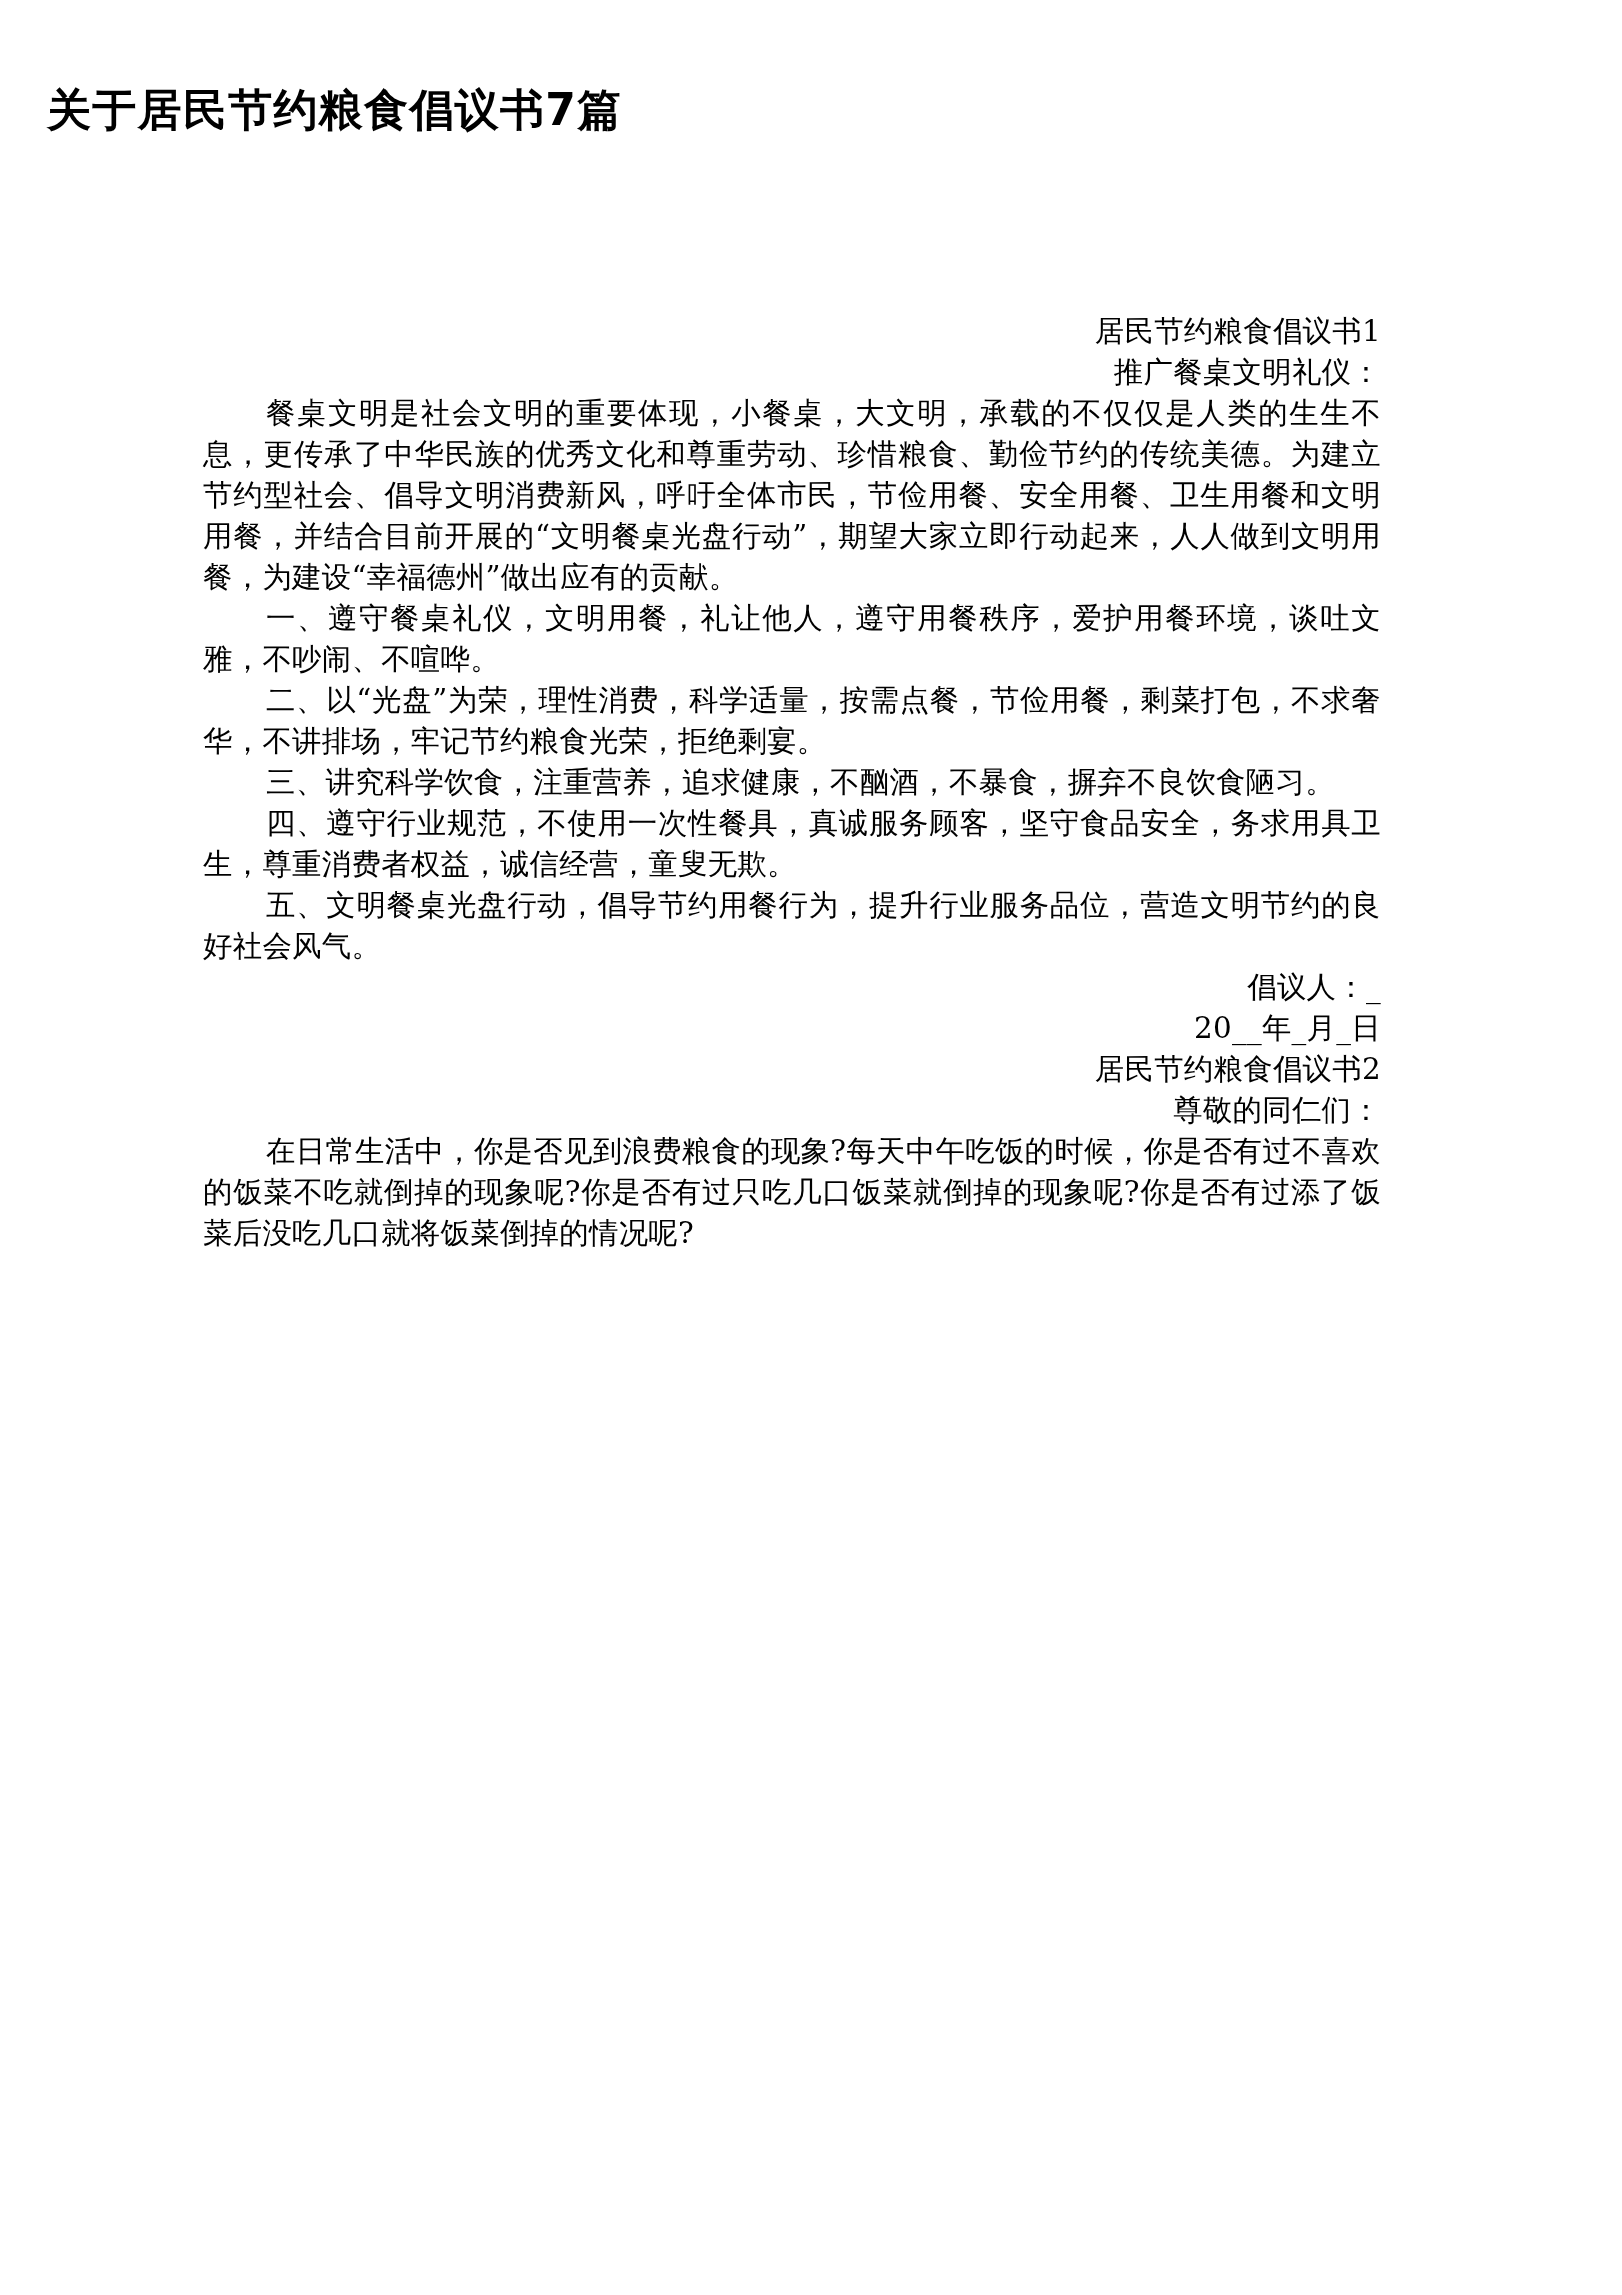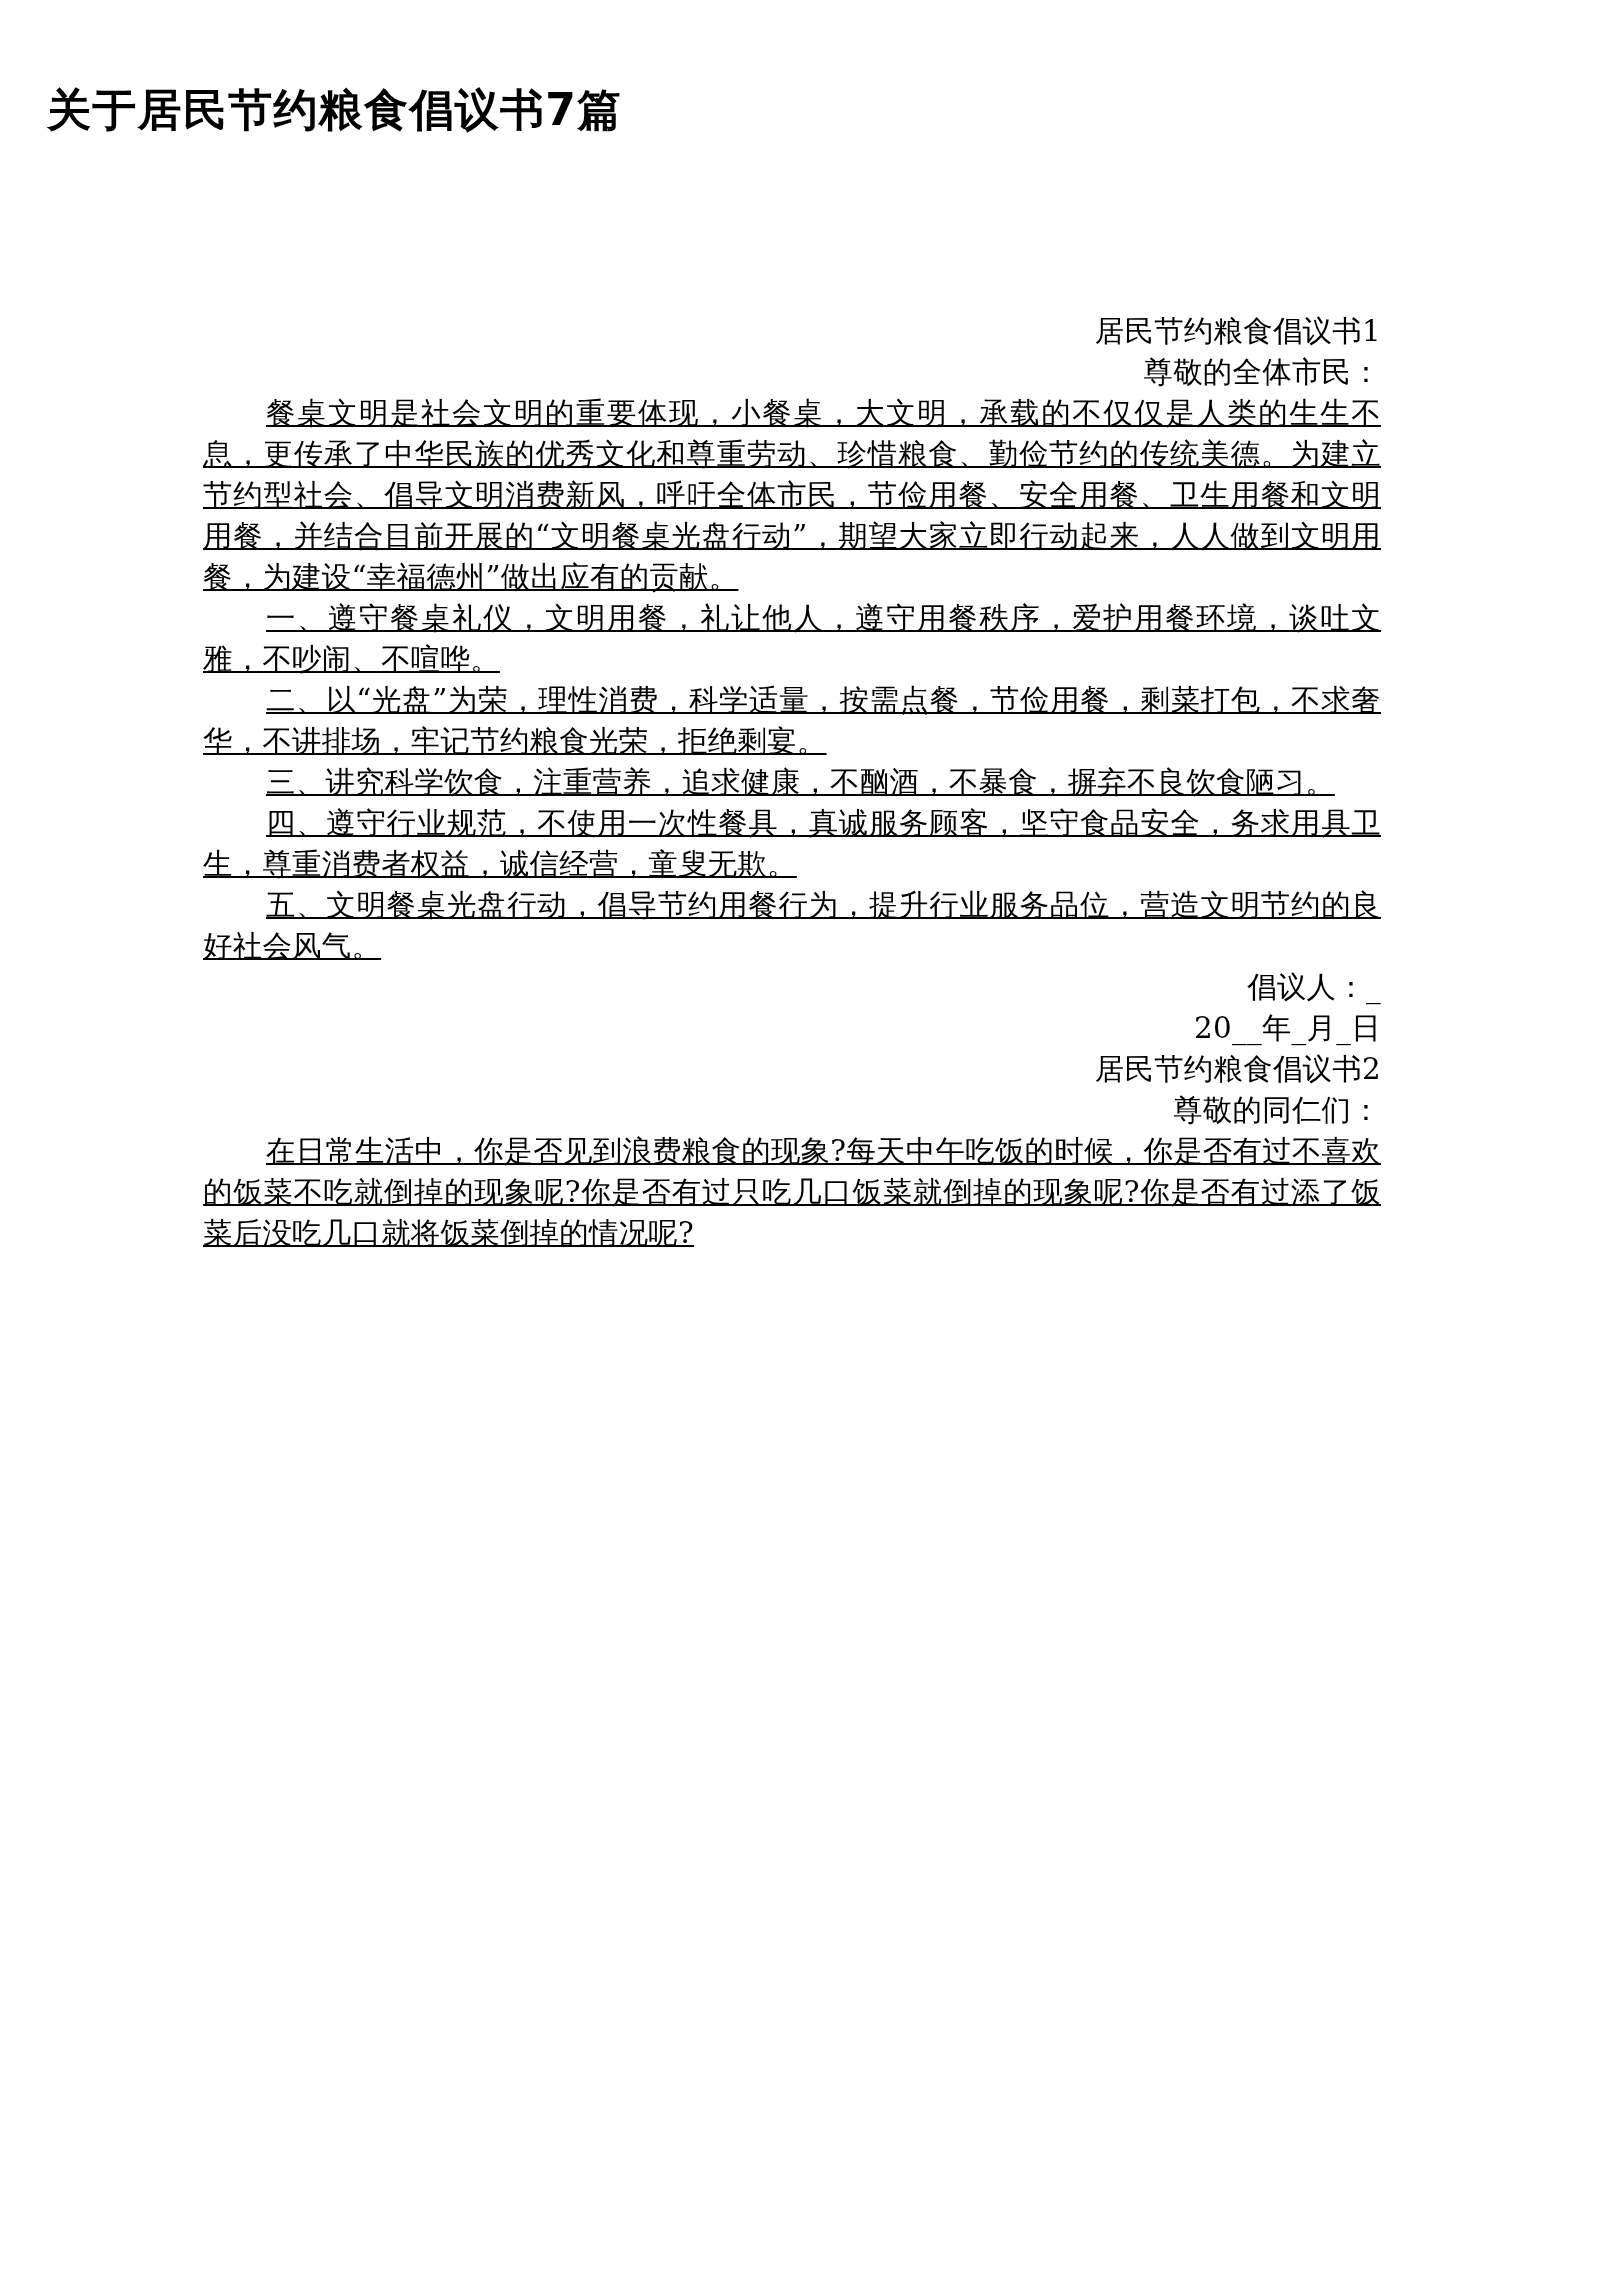--- a/index.html
+++ b/index.html
@@ -71,33 +71,32 @@
   }
 
   
   .para.indent {
     text-indent: 63px;
   }
 
   
   .para.fulljust {
     text-align-last: left;
-    text-decoration: underline;
   }
 </style>
 </head>
 <body>
 
 <div class="page">
 
   <div class="doc-title">关于居民节约粮食倡议书7篇</div>
 
   <div class="body-col">
       <div class="line">居民节约粮食倡议书1</div>
-      <div class="line">尊敬的全体市民：</div>
+      <div class="line">推广餐桌文明礼仪：</div>
       <div class="para indent fulljust">餐桌文明是社会文明的重要体现，小餐桌，大文明，承载的不仅仅是人类的生生不息，更传承了中华民族的优秀文化和尊重劳动、珍惜粮食、勤俭节约的传统美德。为建立节约型社会、倡导文明消费新风，呼吁全体市民，节俭用餐、安全用餐、卫生用餐和文明用餐，并结合目前开展的“文明餐桌光盘行动”，期望大家立即行动起来，人人做到文明用餐，为建设“幸福德州”做出应有的贡献。</div>
       <div class="para indent fulljust">一、遵守餐桌礼仪，文明用餐，礼让他人，遵守用餐秩序，爱护用餐环境，谈吐文雅，不吵闹、不喧哗。</div>
       <div class="para indent fulljust">二、以“光盘”为荣，理性消费，科学适量，按需点餐，节俭用餐，剩菜打包，不求奢华，不讲排场，牢记节约粮食光荣，拒绝剩宴。</div>
       <div class="para indent fulljust">三、讲究科学饮食，注重营养，追求健康，不酗酒，不暴食，摒弃不良饮食陋习。</div>
       <div class="para indent fulljust">四、遵守行业规范，不使用一次性餐具，真诚服务顾客，坚守食品安全，务求用具卫生，尊重消费者权益，诚信经营，童叟无欺。</div>
       <div class="para indent fulljust">五、文明餐桌光盘行动，倡导节约用餐行为，提升行业服务品位，营造文明节约的良好社会风气。</div>
       <div class="line">倡议人：_</div>
       <div class="line">20__年_月_日</div>
       <div class="line">居民节约粮食倡议书2</div>
       <div class="line">尊敬的同仁们：</div>

